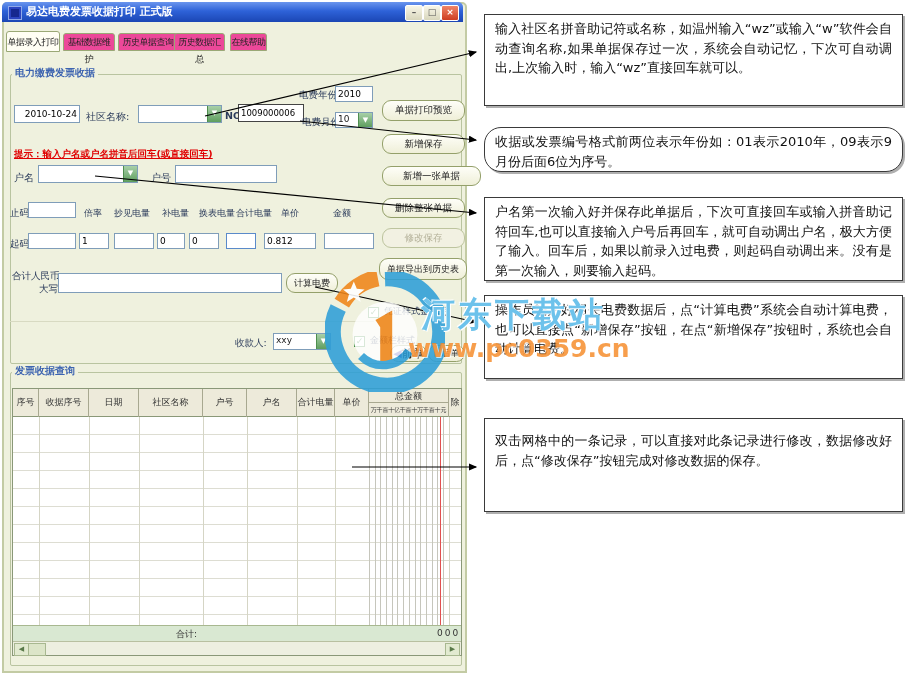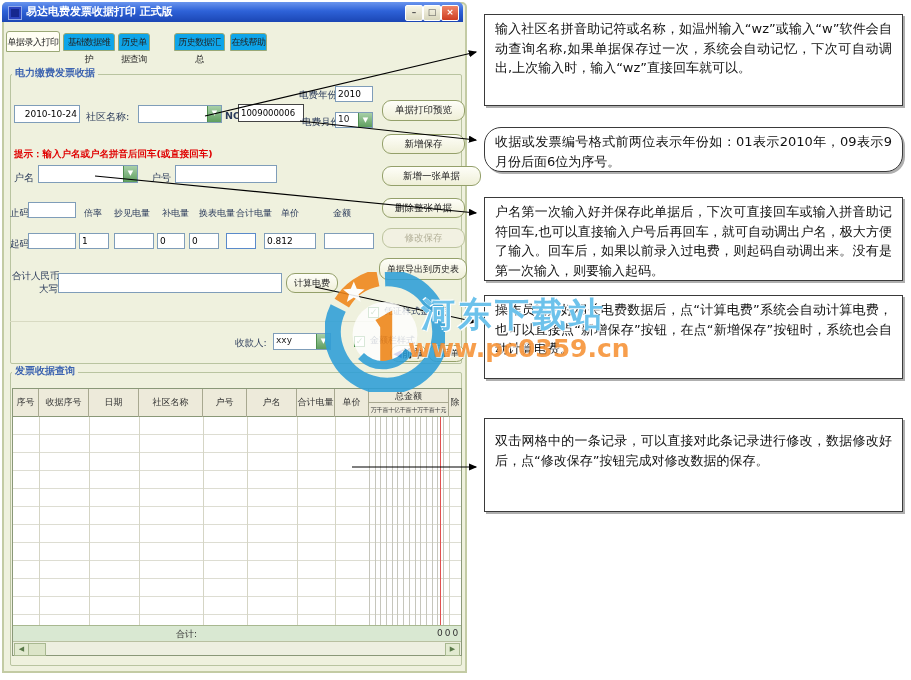--- a/index.html
+++ b/index.html
@@ -16,21 +16,21 @@
             line-height:20px;padding-left:24px;box-sizing:border-box;}
   .app-icon{position:absolute;left:6px;top:4px;width:12px;height:12px;background:#16288F;
             border:1px solid #8FA8E8;box-shadow:inset 0 0 0 2px #2B44C0;}
   .tb-btn{position:absolute;top:3px;width:16px;height:14px;border:1px solid #fff;
           border-radius:2px;font-size:9px;text-align:center;line-height:12px;
           background:linear-gradient(#F8F6E8,#D8D6BC);color:#555;cursor:pointer;}
   .tb-min{right:40px;} .tb-max{right:22px;}
   .tb-close{right:4px;background:linear-gradient(#F08568,#CE3D22);color:#fff;font-weight:bold;}
 
   
-  .tab{position:absolute;top:29px;height:18px;background:#0ea5e9;border:1px solid #9AA876;
+  .tab{position:absolute;top:29px;height:18px;background:#ec4899;border:1px solid #9AA876;
        border-radius:3px 3px 0 0;font-size:9px;letter-spacing:-0.5px;text-align:center;
        line-height:17px;color:#222;cursor:pointer;box-sizing:border-box;}
   .tab.active{top:27px;height:21px;background:#FFFEF4;line-height:20px;}
 
   .group{position:absolute;border:1px solid #B9C4A0;border-radius:2px;}
   .gcap{position:absolute;font-size:10px;font-weight:bold;color:#3D64B0;background:#EFF1DE;padding:0 3px;z-index:2;}
 
   .hint{position:absolute;color:#E00000;font-weight:bold;white-space:nowrap;}
   .lbl{position:absolute;font-size:9.5px;color:#2A3A5A;white-space:nowrap;}
 
@@ -97,21 +97,21 @@
   <div class="titlebar">
     <span class="app-icon"></span>
     <span>易达电费发票收据打印  正式版</span>
     <span class="tb-btn tb-min">–</span>
     <span class="tb-btn tb-max">□</span>
     <span class="tb-btn tb-close">×</span>
   </div>
 
   <div class="tab active" style="left:2px;width:54px;">单据录入打印</div>
   <div class="tab" style="left:59px;width:52px;">基础数据维护</div>
-  <div class="tab" style="left:114px;width:32px;">历史单据查询</div>
+  <div class="tab" style="left:114px;width:60px;">历史单据查询</div>
   <div class="tab" style="left:170px;width:51px;">历史数据汇总</div>
   <div class="tab" style="left:226px;width:37px;">在线帮助</div>
 
   <span class="gcap" style="left:8px;top:62px;">电力缴费发票收据</span>
   <div class="group" style="left:6px;top:70px;width:450px;height:288px;"></div>
 
 
   <span class="lbl" style="left:295px;top:85px;">电费年份</span>
   <input class="txt" style="left: 331px; top: 82px; width: 38px; height: 16px;" value="2010">
 
@@ -122,21 +122,21 @@
     <span class="drop">▼</span>
   </div>
   <span class="lbl" style="left:221px;top:106px;font-weight:bold;">NO</span>
   <input class="txt focus" style="left: 234px; top: 100px; width: 66px; height: 18px; font-size: 8.5px;" value="1009000006">
   <span class="lbl" style="left:298px;top:112px;">电费月份</span>
   <div class="combo" style="left:331px;top:108px;width:38px;height:16px;">
     <span class="val">10</span>
     <span class="drop">▼</span>
   </div>
 
-  <div class="hint" style="left:10px;top:144px;font-size:9.5px;">提示：输入户名或户名拼音后回车(或直接回车)</div>
+  <div class="hint" style="left:10px;top:144px;font-size:9.5px;text-decoration:underline;">提示：输入户名或户名拼音后回车(或直接回车)</div>
 
   <span class="lbl" style="left:10px;top:167px;font-size:10px;">户名</span>
   <div class="combo" style="left:34px;top:161px;width:100px;height:18px;">
     <span class="val"></span>
     <span class="drop">▼</span>
   </div>
   <span class="lbl" style="left:147px;top:167px;font-size:10px;">户号</span>
   <input class="txt" style="left: 171px; top: 161px; width: 102px; height: 18px;" value="">
 
   <span class="lbl" style="left:6px;top:203px;">止码</span>

